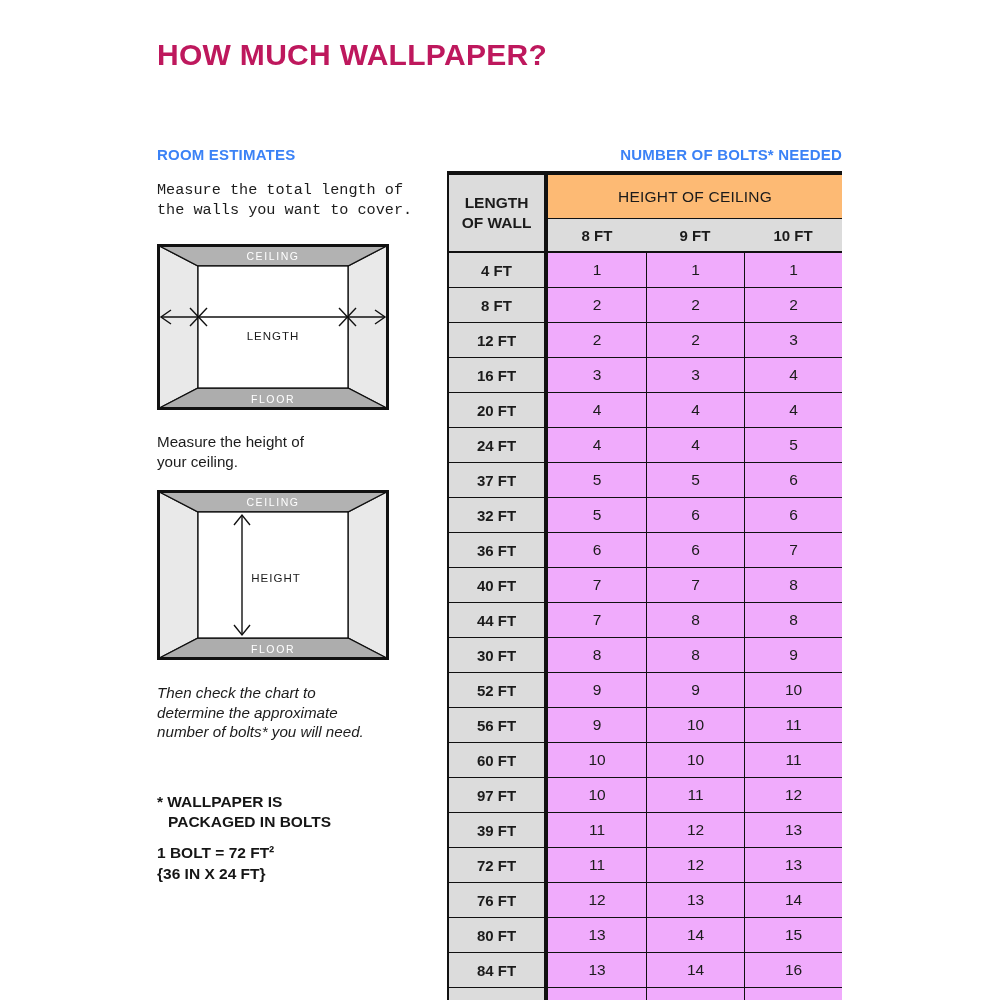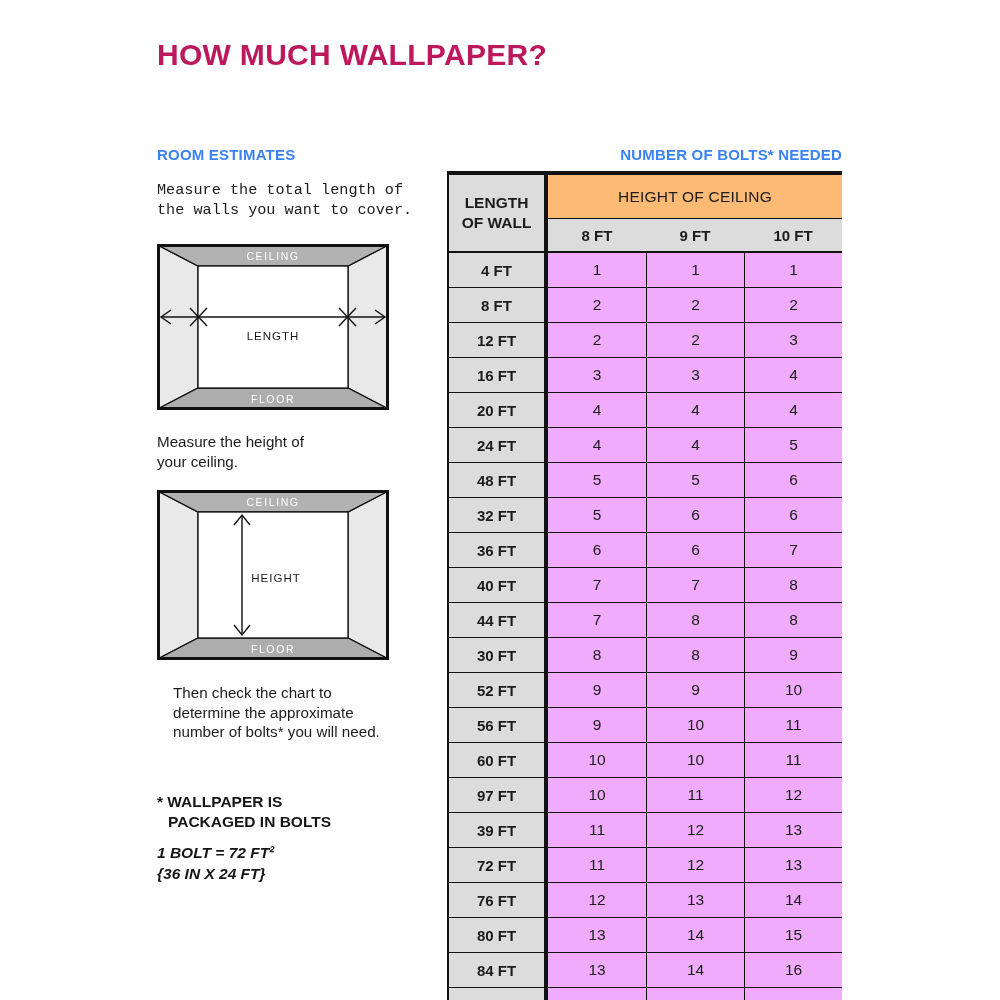--- a/index.html
+++ b/index.html
@@ -15,21 +15,21 @@
     color:#be185d; letter-spacing:0.3px;
   }
   .sec-heading {
     font-size:15px; font-weight:bold; color:#3b82f6; letter-spacing:0.2px;
   }
   .para {
     font-size:15.2px; line-height:19.5px; white-space:pre-line; color:#1c1c1c;
   }
   .note { font-size:15.5px; font-weight:bold; line-height:19.5px; color:#151515; }
   .note .indent { padding-left:11px; }
-  .boltnote { font-size:15.5px; font-weight:bold; line-height:21px; color:#151515;font-style:italic; }
+  .boltnote { font-size:15.5px; font-weight:bold; line-height:21px; color:#151515; }
 
   
   .tbl-heading { left:447px; top:146px; width:395px; text-align:right; }
   .tbl {
     left:447px; top:171px; width:395px;
     border-top:4px solid #111; border-left:2px solid #111;
   }
   .thead { display:grid; grid-template-columns:99px 294px; grid-template-rows:44px 32px;
            border-bottom:2px solid #111; }
   .corner {
@@ -106,21 +106,21 @@
   <text x="116" y="16" text-anchor="middle" class="band-label">CEILING</text>
   <text x="116" y="163" text-anchor="middle" class="band-label">FLOOR</text>
   <g stroke="#111" stroke-width="1.4" fill="none">
     <line x1="85" y1="25" x2="85" y2="145"></line>
     <polyline points="77,35 85,25 93,35"></polyline>
     <polyline points="77,135 85,145 93,135"></polyline>
   </g>
   <text x="119" y="92" text-anchor="middle" class="dim-label">HEIGHT</text>
 </svg>
 
-<p class="abs para" style="left:173px; top:683px;">Then check the chart to
+<p class="abs para" style="left:157px; top:683px;font-style:italic;">Then check the chart to
 determine the approximate
 number of bolts* you will need.</p>
 
 <div class="abs note" style="left:157px; top:792px;">
   <div>* WALLPAPER IS</div>
   <div class="indent">PACKAGED IN BOLTS</div>
 </div>
 
 <div class="abs boltnote" style="left:157px; top:842px;">
   <div>1 BOLT = 72 FT²</div>
@@ -177,21 +177,21 @@
   </div>
 
   <div class="trow">
     <div class="cell lbl">24 FT</div>
     <div class="cell val v0">4</div>
     <div class="cell val v1">4</div>
     <div class="cell val v2">5</div>
   </div>
 
   <div class="trow">
-    <div class="cell lbl">48 FT</div>
+    <div class="cell lbl">37 FT</div>
     <div class="cell val v0">5</div>
     <div class="cell val v1">5</div>
     <div class="cell val v2">6</div>
   </div>
 
   <div class="trow">
     <div class="cell lbl">32 FT</div>
     <div class="cell val v0">5</div>
     <div class="cell val v1">6</div>
     <div class="cell val v2">6</div>

